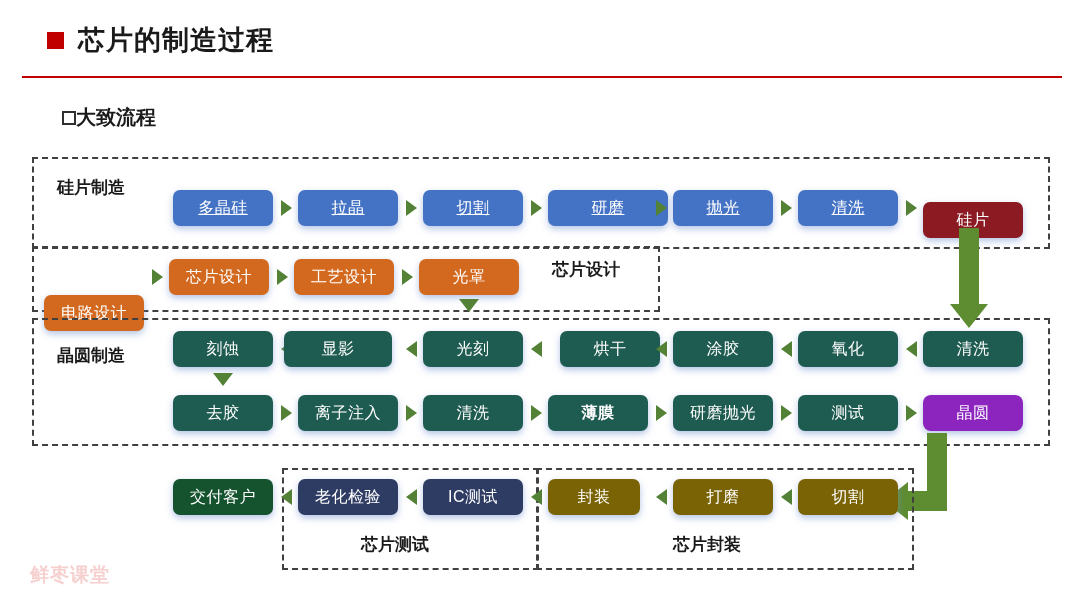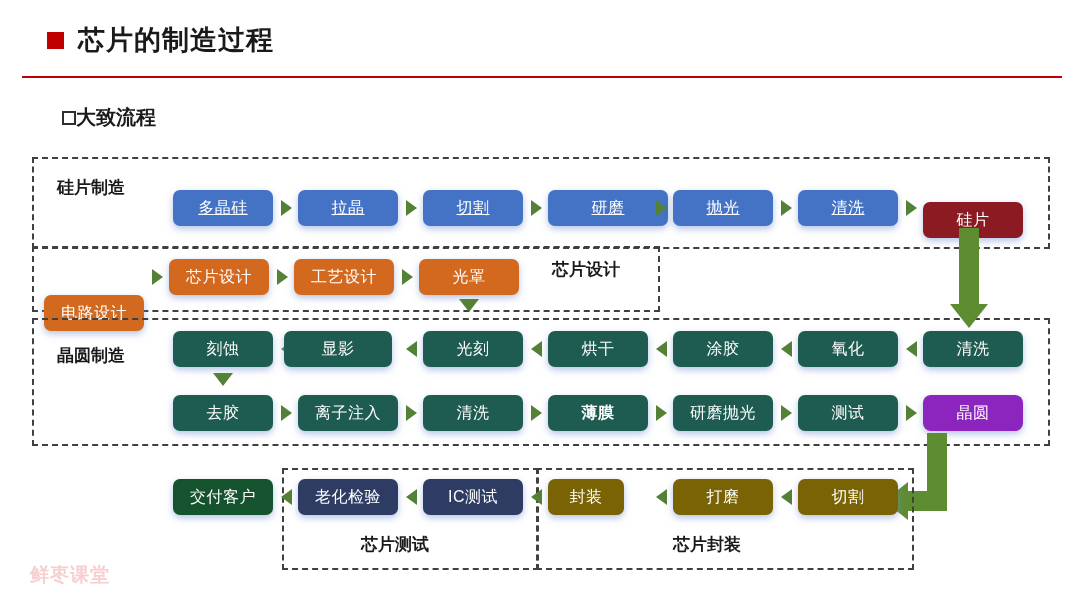--- a/index.html
+++ b/index.html
@@ -135,21 +135,21 @@
 
 <div class="dgroup" style="left:32px;top:318px;width:1014px;height:124px;"></div>
 <div class="glabel" style="left:57px;top:344px;">晶圆制造</div>
 
 <div class="pbox c-teal" style="left:173px;top:331px;width:100px;">刻蚀</div>
 <div class="tri tri-l" style="left:281px;top:341px;"></div>
 <div class="pbox c-teal" style="left:284px;top:331px;width:108px;">显影</div>
 <div class="tri tri-l" style="left:406px;top:341px;"></div>
 <div class="pbox c-teal" style="left:423px;top:331px;width:100px;">光刻</div>
 <div class="tri tri-l" style="left:531px;top:341px;"></div>
-<div class="pbox c-teal" style="left:548px;top:331px;width:100px;">烘干</div>
+<div class="pbox c-teal" style="left:560px;top:331px;width:100px;">烘干</div>
 <div class="tri tri-l" style="left:656px;top:341px;"></div>
 <div class="pbox c-teal" style="left:673px;top:331px;width:100px;">涂胶</div>
 <div class="tri tri-l" style="left:781px;top:341px;"></div>
 <div class="pbox c-teal" style="left:798px;top:331px;width:100px;">氧化</div>
 <div class="tri tri-l" style="left:906px;top:341px;"></div>
 <div class="pbox c-teal" style="left:923px;top:331px;width:100px;">清洗</div>
 
 <div class="tri tri-d" style="left:213px;top:373px;"></div>
 
 <div class="pbox c-teal" style="left:173px;top:395px;width:100px;">去胶</div>
@@ -179,19 +179,19 @@
 <div class="pbox c-gray" style="left:173px;top:479px;width:100px;">交付客户</div>
 <div class="tri tri-l" style="left:281px;top:489px;"></div>
 <div class="pbox c-navy" style="left:298px;top:479px;width:100px;">老化检验</div>
 <div class="tri tri-l" style="left:406px;top:489px;"></div>
 <div class="pbox c-navy" style="left:423px;top:479px;width:100px;">IC测试</div>
 
 <div class="dgroup" style="left:536px;top:468px;width:374px;height:98px;"></div>
 <div class="glabel" style="left:673px;top:533px;">芯片封装</div>
 
 <div class="tri tri-l" style="left:531px;top:489px;"></div>
-<div class="pbox c-olive" style="left:548px;top:479px;width:76px;">封装</div>
+<div class="pbox c-olive" style="left:548px;top:479px;width:92px;">封装</div>
 <div class="tri tri-l" style="left:656px;top:489px;"></div>
 <div class="pbox c-olive" style="left:673px;top:479px;width:100px;">打磨</div>
 <div class="tri tri-l" style="left:781px;top:489px;"></div>
 <div class="pbox c-olive" style="left:798px;top:479px;width:100px;">切割</div>
 
 <div id="watermark">鲜枣课堂</div>
 
 </body></html>

